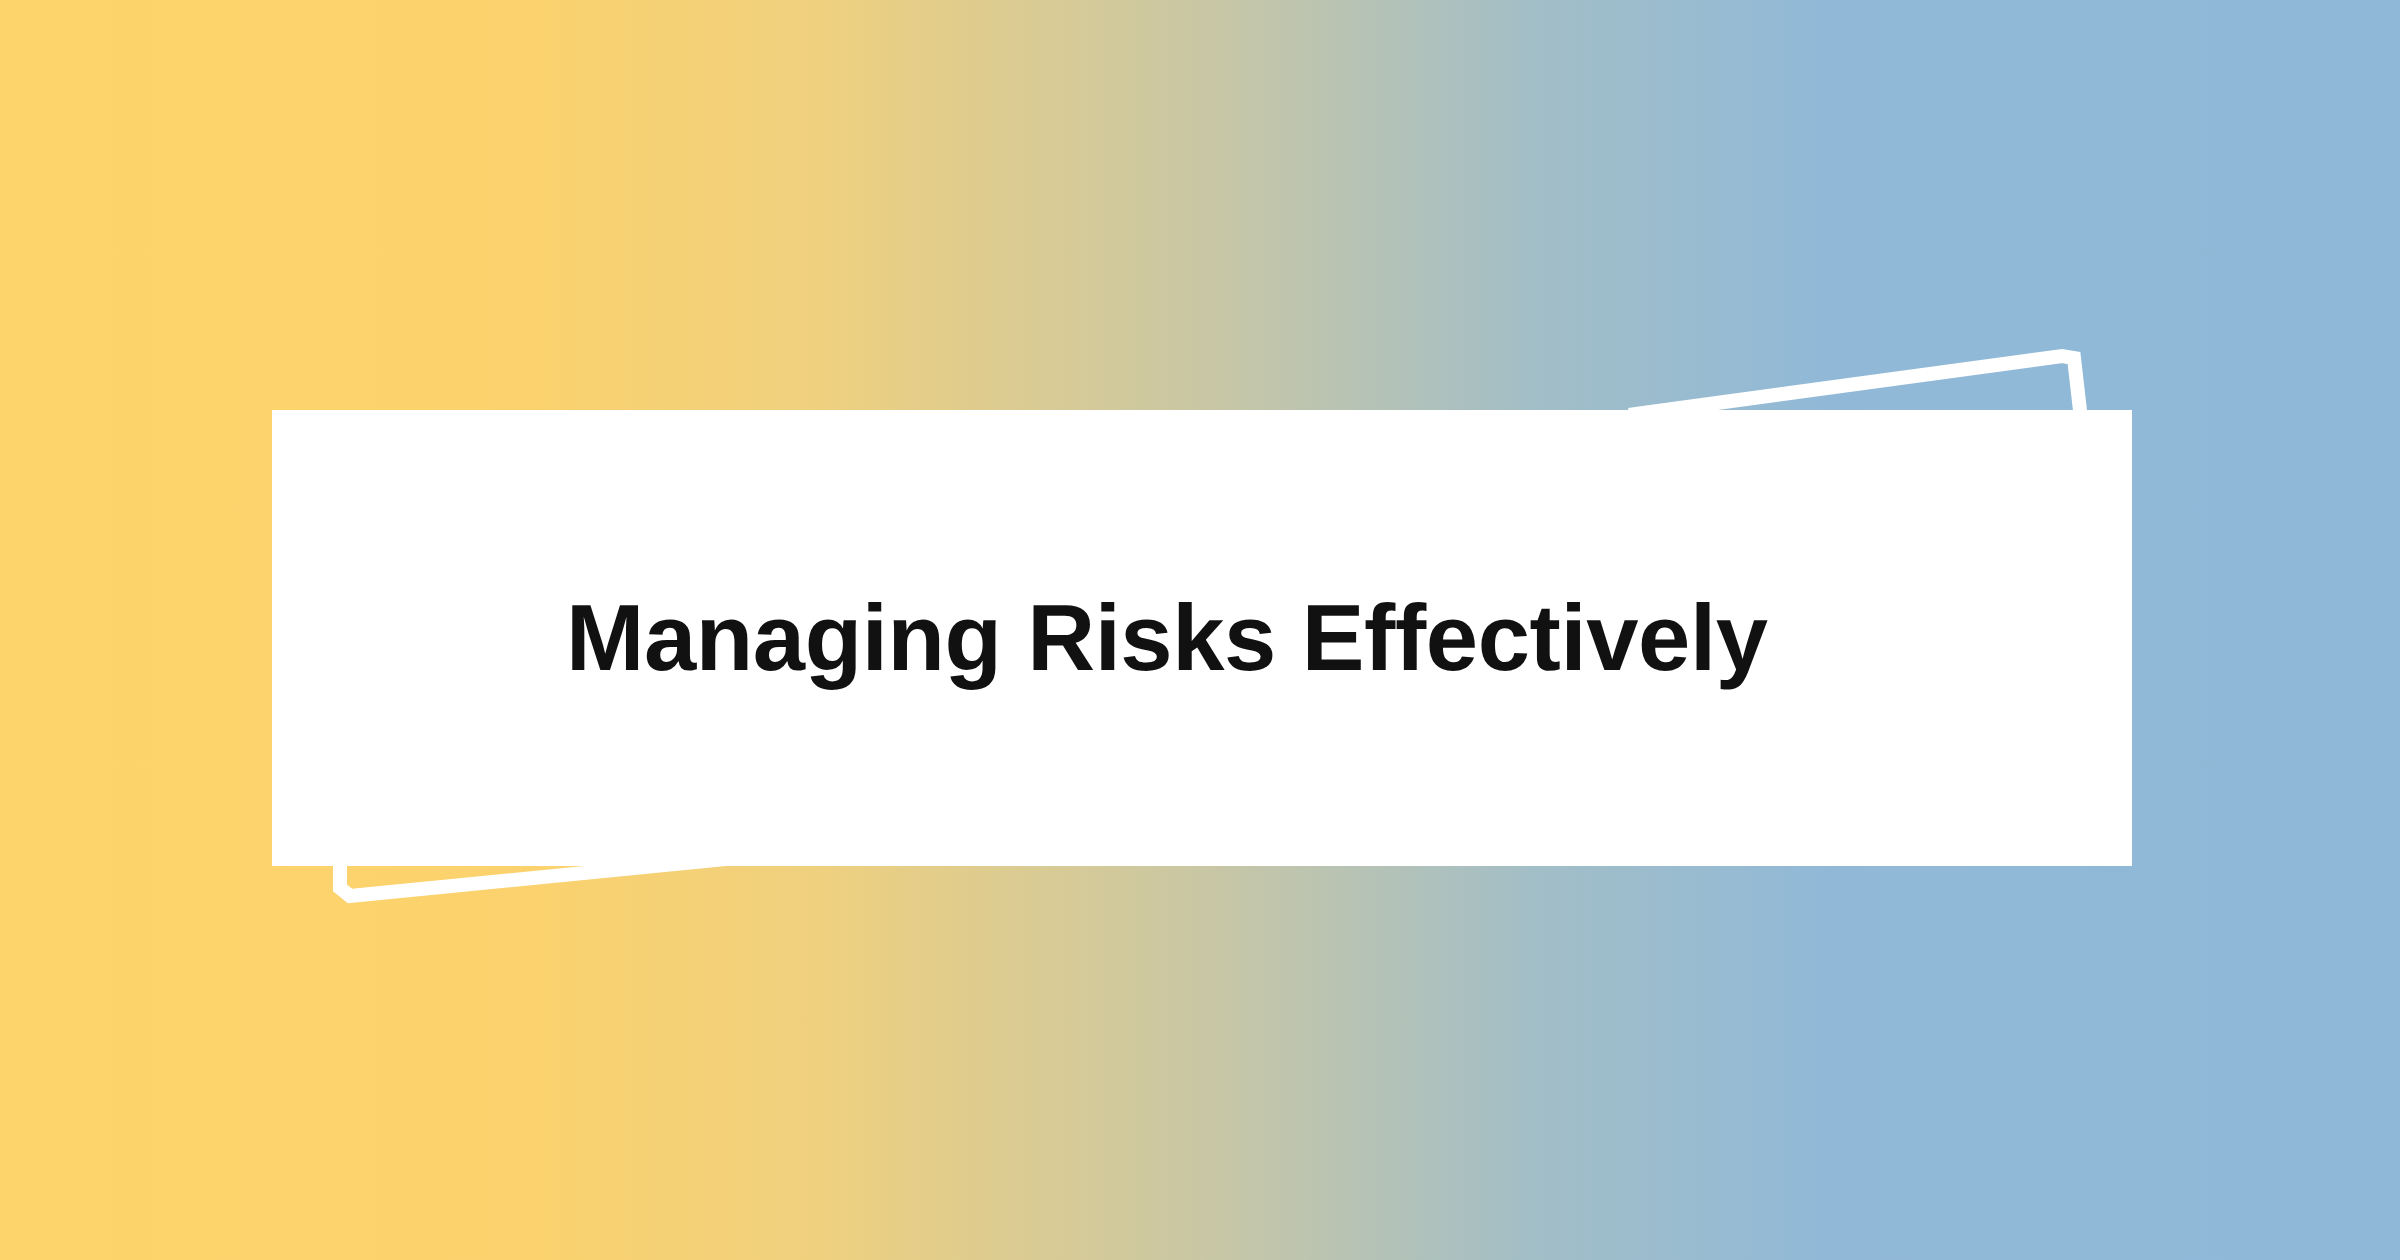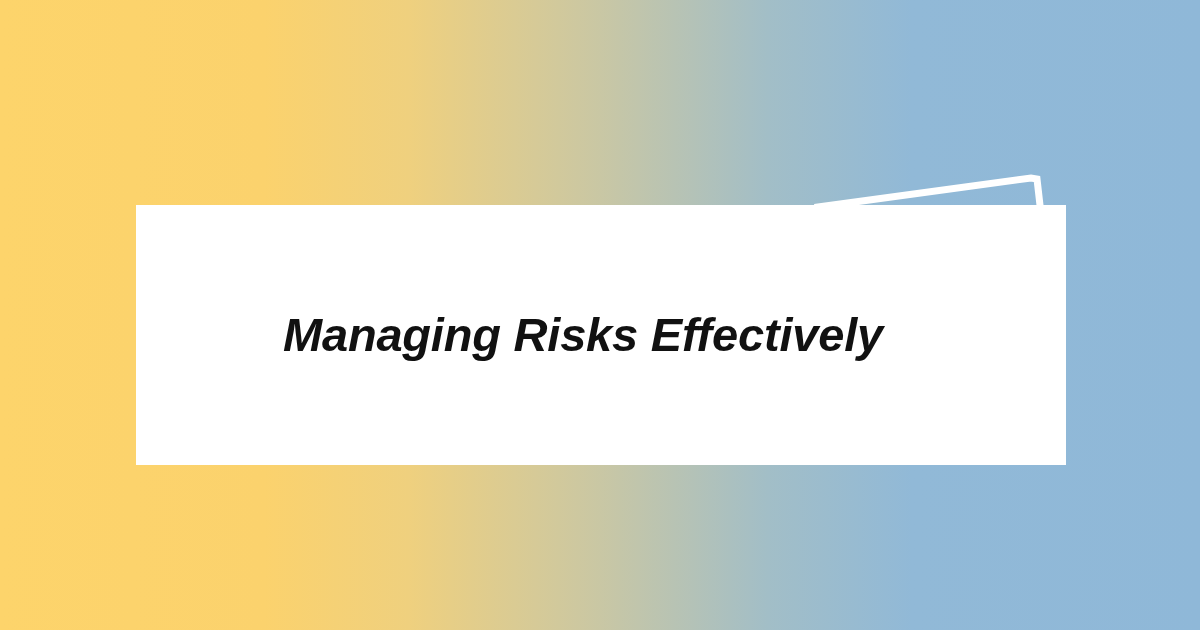--- a/index.html
+++ b/index.html
@@ -37,24 +37,23 @@
     width: 1200px;
     height: 630px;
   }
 
   
   #title-card {
     position: absolute;
     left: 136px;
     top: 205px;
     width: 930px;
-    height: 260px;
+    height: 228px;
     background: #FFFFFF;
     z-index: 3;
-    font-style: italic;
   }
 
   #title-text {
     position: absolute;
     left: 147px;
     top: 50%;
     transform: translateY(-50%);
     margin: 0;
     font-family: "Liberation Sans", sans-serif;
     font-size: 47px;

